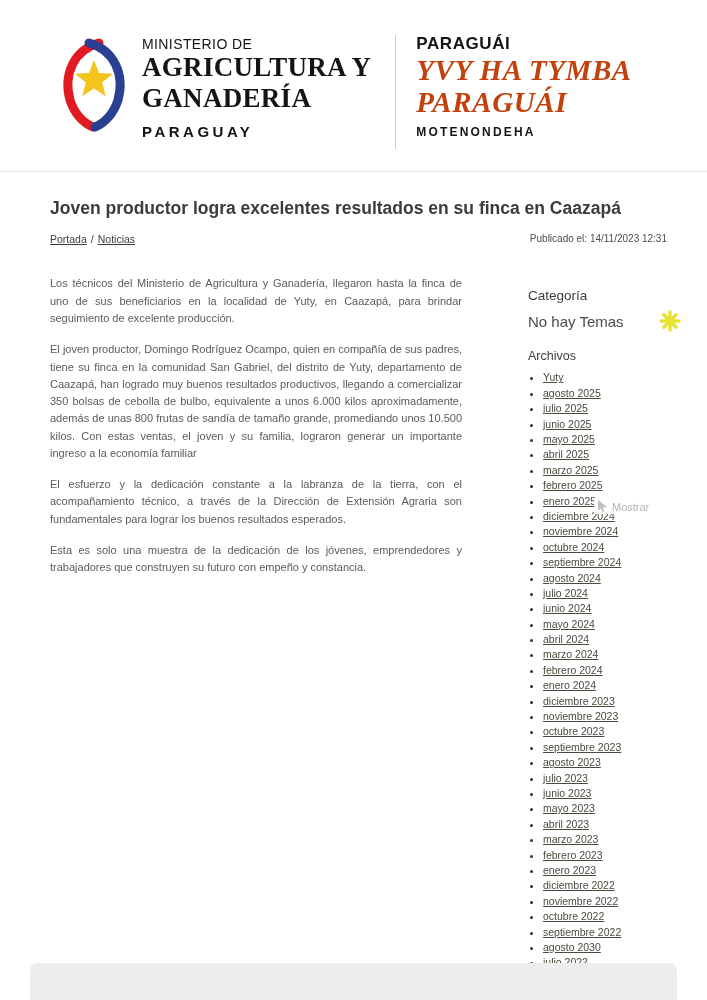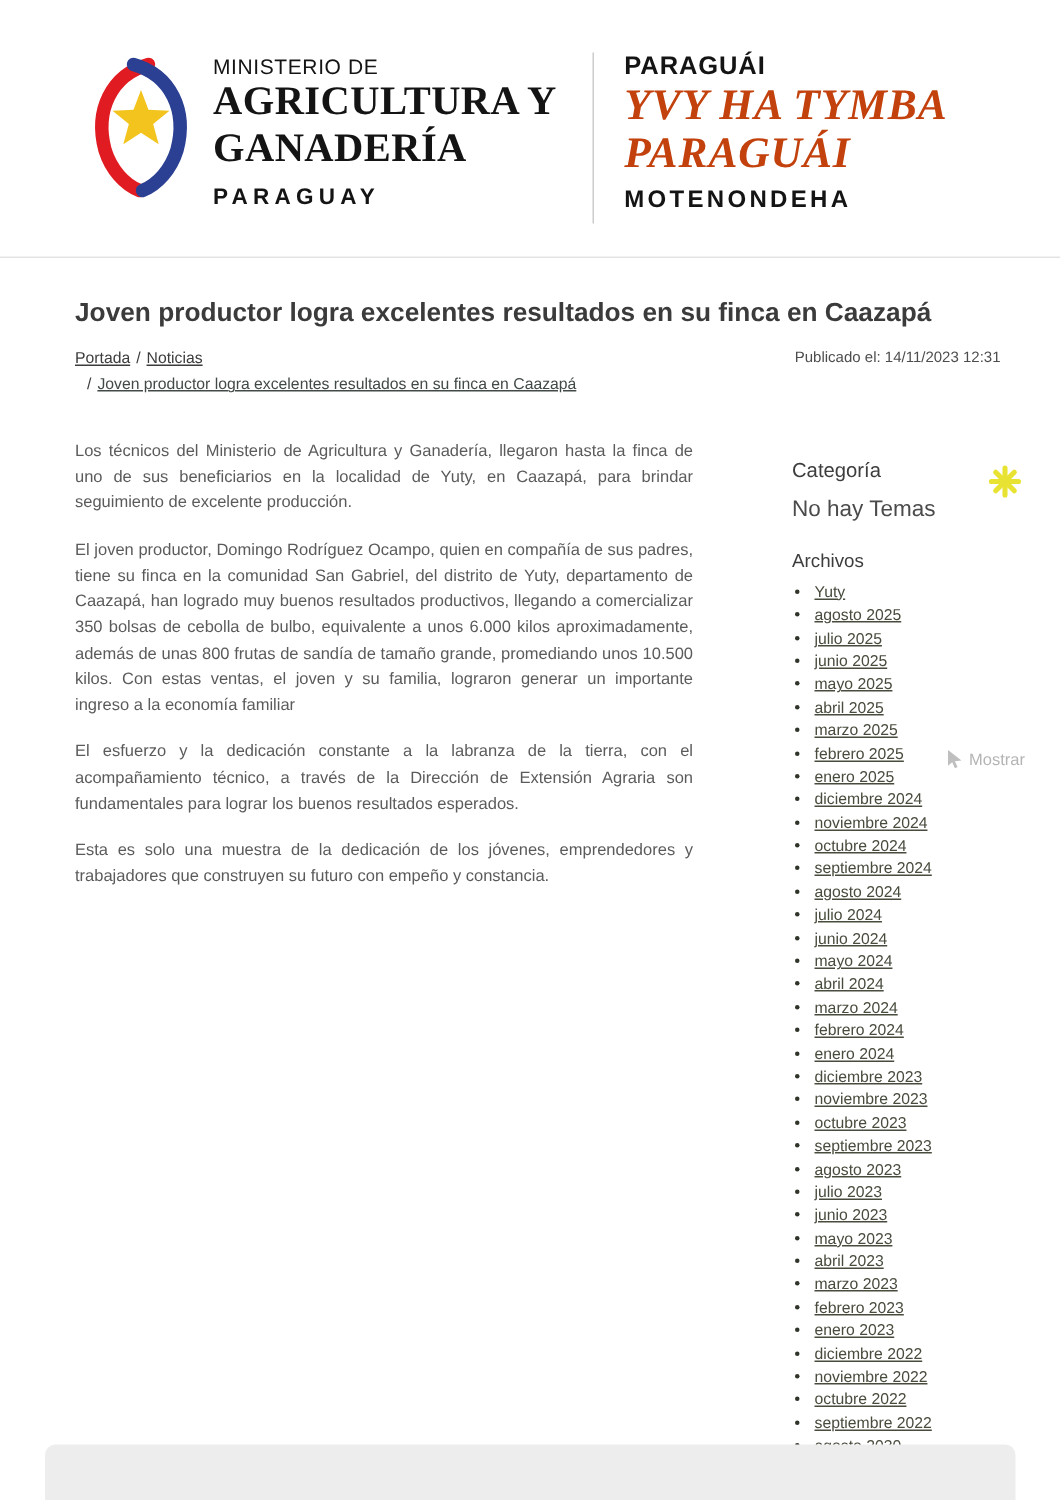--- a/index.html
+++ b/index.html
@@ -11,21 +11,21 @@
   .header { display:flex; align-items:flex-start; padding:34px 0 0 54px; height:172px; border-bottom:1px solid #e3e3e3; }
   .logo { width:80px; height:100px; margin-right:8px; flex:0 0 auto; }
   .ministry-block { padding-top:2px; }
   .m1 { font-size:14px; font-weight:normal; color:#141414; letter-spacing:0.4px; }
   .m2 { font-family:"Liberation Serif", serif; font-size:27px; font-weight:bold; color:#141414; line-height:31px; letter-spacing:0.3px; }
   .m4 { font-size:15px; font-weight:bold; color:#141414; letter-spacing:3.5px; margin-top:9px; }
   .vdivider { width:1px; height:114px; background:#cccccc; margin:1px 20px 0 24px; flex:0 0 auto; }
   .guarani-block { padding-top:0; }
   .g1 { font-size:17px; font-weight:bold; color:#141414; letter-spacing:0.6px; }
   .g2 { font-family:"Liberation Serif", serif; font-size:29px; font-weight:bold; color:#c2410c; line-height:32px; letter-spacing:0.6px;font-style:italic; }
-  .g4 { font-size:16px; font-weight:bold; color:#141414; letter-spacing:2.2px; margin-top:7px; }
+  .g4 { font-size:12px; font-weight:bold; color:#141414; letter-spacing:2.2px; margin-top:7px; }
 
   
   .article-header { padding:24px 40px 0 50px; }
   .title { font-size:17.5px; font-weight:bold; color:#3b3b3b; line-height:1.38; max-width:600px; }
   .meta-row { display:flex; justify-content:space-between; align-items:flex-start; margin-top:11px; }
   .breadcrumb { font-size:10.5px; color:#3c3c3c; line-height:1.65; max-width:460px; }
   .breadcrumb a { color:#3c3c3c; text-decoration:underline; }
   .crumb-line.current { padding-left:4px; }
   .crumb-line.current a { color:#424a46; }
   .sep { margin:0 4px; color:#3c3c3c; }
@@ -39,21 +39,21 @@
   .sidebar { width:152px; flex:0 0 auto; padding-top:13px; }
   .side-title { font-size:13.5px; font-weight:normal; color:#3d3d3d; margin-bottom:10px; }
   .no-temas { font-size:15px; color:#4b4b4b; margin-bottom:19px; }
   .archivos-title { font-size:12.5px; font-weight:normal; color:#3d3d3d; margin-bottom:9px; }
   .archives { list-style:disc; padding-left:15px; color:#30352a; }
   .archives li { font-size:10.5px; line-height:11px; margin-bottom:4.4px; }
   .archives a { color:#474c3d; text-decoration:underline; }
 
   
   .a11y-widget { position:absolute; left:658px; top:309px; width:24px; height:24px; cursor:pointer; }
-  .tooltip { position:absolute; left:628px; top:499px; display:flex; align-items:center; gap:4px;
+  .tooltip { position:absolute; left:594px; top:499px; display:flex; align-items:center; gap:4px;
              background:rgba(255,255,255,0.88); padding:1px 3px; font-size:11px; color:#b4b4b4; }
   .cursor-ic { display:inline-flex; }
 
   .footer-bar { position:absolute; bottom:0; left:30px; width:647px; height:37px; background:#ededed; border-radius:7px 7px 0 0; }
 </style>
 </head>
 <body>
 
 <div class="page">
 
@@ -79,23 +79,20 @@
       <div class="g4">MOTENONDEHA</div>
     </div>
   </header>
 
   <section class="article-header">
     <h1 class="title">Joven productor logra excelentes resultados en su finca en Caazapá</h1>
     <div class="meta-row">
       <nav class="breadcrumb">
         <div class="crumb-line">
           <a href="#">Portada</a><span class="sep">/</span><a href="#">Noticias</a>
-        </div>
-        <div class="crumb-line current">
-          <span class="sep">/</span><a href="#">Joven productor logra excelentes resultados en su finca en Caazapá</a>
         </div>
       </nav>
       <div class="published">Publicado el: 14/11/2023 12:31</div>
     </div>
   </section>
 
   <main class="content">
     <article class="article-body">
         <p class="para">Los técnicos del Ministerio de Agricultura y Ganadería, llegaron hasta la finca de uno de sus beneficiarios en la localidad de Yuty, en Caazapá, para brindar seguimiento de excelente producción.</p>
         <p class="para">El joven productor,  Domingo Rodríguez Ocampo, quien en compañía de sus padres, tiene su finca en la comunidad San Gabriel, del distrito de Yuty, departamento de Caazapá,  han logrado muy buenos resultados productivos, llegando a comercializar 350 bolsas de cebolla de bulbo, equivalente a unos 6.000 kilos  aproximadamente, además de  unas 800 frutas de sandía de tamaño grande,  promediando unos 10.500 kilos. Con estas ventas, el joven y su familia, lograron  generar un importante ingreso a la economía familiar</p>

